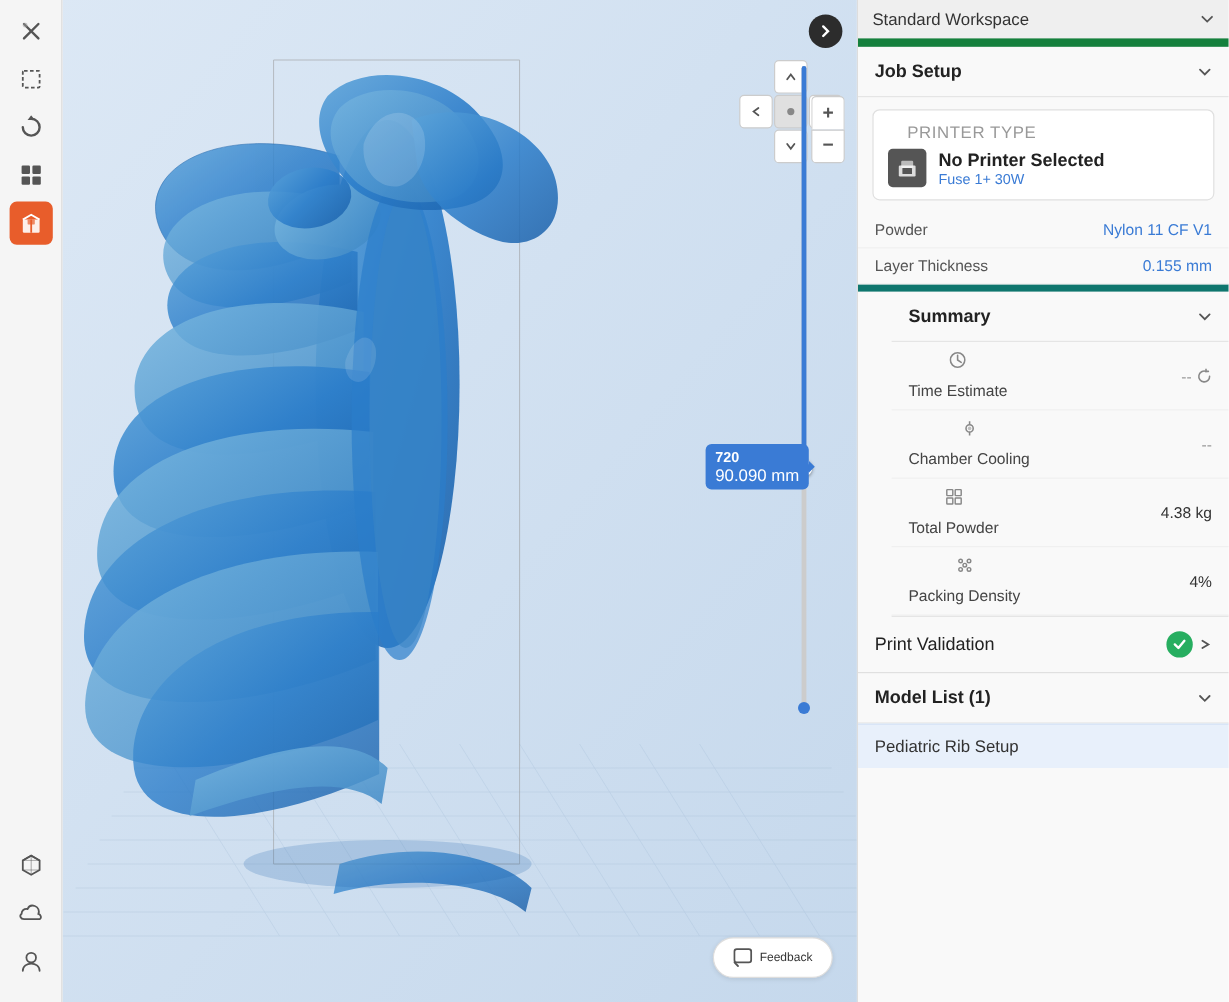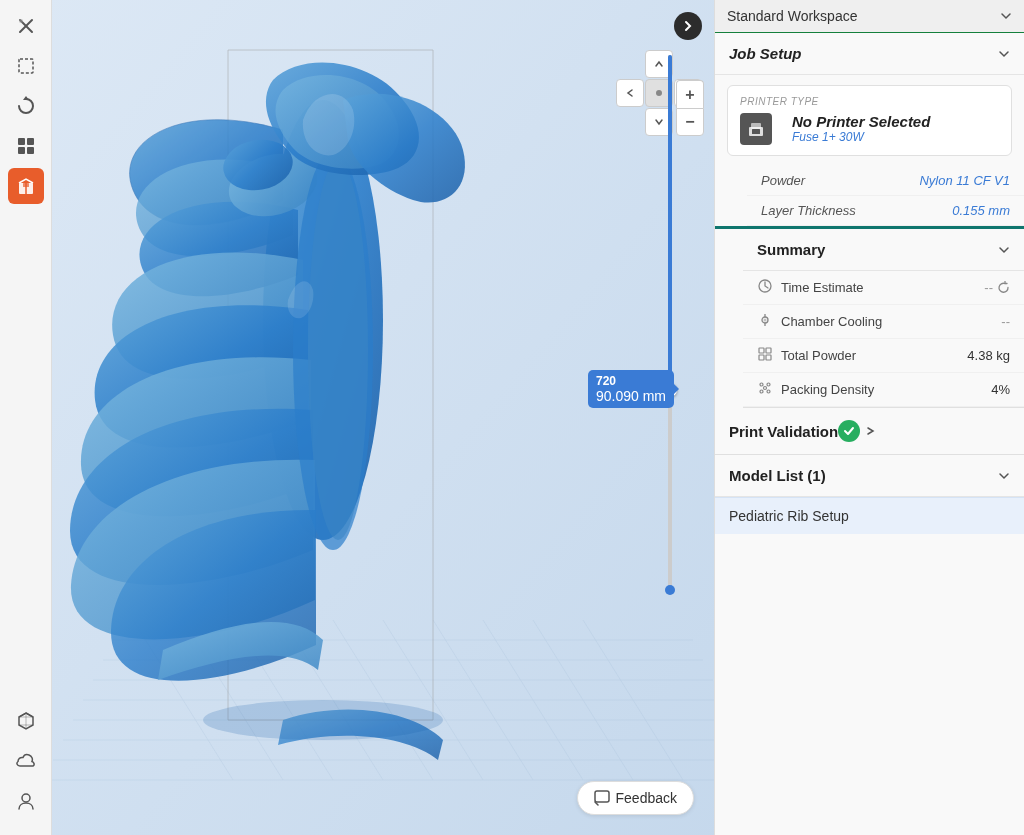--- a/index.html
+++ b/index.html
@@ -102,21 +102,21 @@
       bottom: 20px;
       right: 20px;
       background: white;
       border: 1px solid #ddd;
       border-radius: 20px;
       padding: 8px 16px;
       cursor: pointer;
       display: flex;
       align-items: center;
       gap: 6px;
-      font-size: 14px;
+      font-size: 10px;
       color: #333;
       box-shadow: 0 1px 4px rgba(0,0,0,0.1);
     }
 
     
     .model-area {
       position: absolute;
       top: 0; left: 0; right: 0; bottom: 0;
     }
 
@@ -126,21 +126,21 @@
       background: #f9f9f9;
       border-left: 1px solid #ddd;
       display: flex;
       flex-direction: column;
       overflow-y: auto;
     }
 
     
     .workspace-header {
       background: #efefef;
-      border-bottom: 1px solid #15803d;
+      border-bottom: 7px solid #15803d;
       padding: 8px 12px;
       display: flex;
       align-items: center;
       justify-content: space-between;
       font-size: 14px;
       color: #333;
       font-weight: 500;
     }
 
     
@@ -151,41 +151,41 @@
       justify-content: space-between;
       font-size: 15px;
       font-weight: 600;
       color: #222;
       cursor: pointer;
       border-bottom: 1px solid #e5e5e5;
     }
 
     
     .job-setup-section {
-      border-bottom: 3px solid #0f766e;
-      font-style: italic;
+      border-bottom: 6px solid #0f766e;
     }
     .printer-card {
       margin: 10px 12px;
       background: white;
       border: 1px solid #e0e0e0;
       border-radius: 6px;
       padding: 10px 12px;
     }
     .printer-type-label {
-      font-size: 10px;
+      font-size: 14px;
       color: #999;
       letter-spacing: 0.5px;
       text-transform: uppercase;
       margin-bottom: 6px;
+      margin-left: 16px;
     }
     .printer-info {
       display: flex;
-      align-items: flex-start;
-      gap: 20px;
+      align-items: center;
+      gap: 10px;
     }
     .printer-icon-box {
       width: 32px;
       height: 32px;
       background: #555;
       border-radius: 4px;
       display: flex;
       align-items: center;
       justify-content: center;
       color: white;
@@ -201,21 +201,20 @@
       color: #3a7bd5;
     }
 
     .spec-row {
       display: flex;
       justify-content: space-between;
       align-items: center;
       padding: 7px 14px;
       border-bottom: 1px solid #f0f0f0;
       font-size: 13px;
-      margin-left: 32px;
     }
     .spec-label { color: #555; }
     .spec-value { color: #3a7bd5; font-weight: 500; }
 
     
     .summary-section {
       border-bottom: 1px solid #e0e0e0;
       margin-left: 28px;
     }
     .summary-row {
@@ -224,38 +223,40 @@
       align-items: center;
       padding: 8px 14px;
       border-bottom: 1px solid #f0f0f0;
       font-size: 13px;
     }
     .summary-row-left {
       display: flex;
       align-items: center;
       gap: 8px;
       color: #444;
+      flex-direction: column;
     }
     .summary-icon {
       font-size: 14px;
       width: 16px;
       text-align: center;
       color: #888;
     }
     .summary-value { color: #333; font-weight: 500; }
     .summary-value-dashes { color: #999; }
 
     
     .print-validation-row {
       display: flex;
+      justify-content: space-between;
       align-items: center;
       padding: 12px 14px;
       border-bottom: 1px solid #e0e0e0;
       font-size: 15px;
-      font-weight: 700;
+      font-weight: 400;
       color: #222;
       cursor: pointer;
     }
     .validation-right {
       display: flex;
       align-items: center;
       gap: 6px;
     }
     .check-circle {
       width: 22px;

